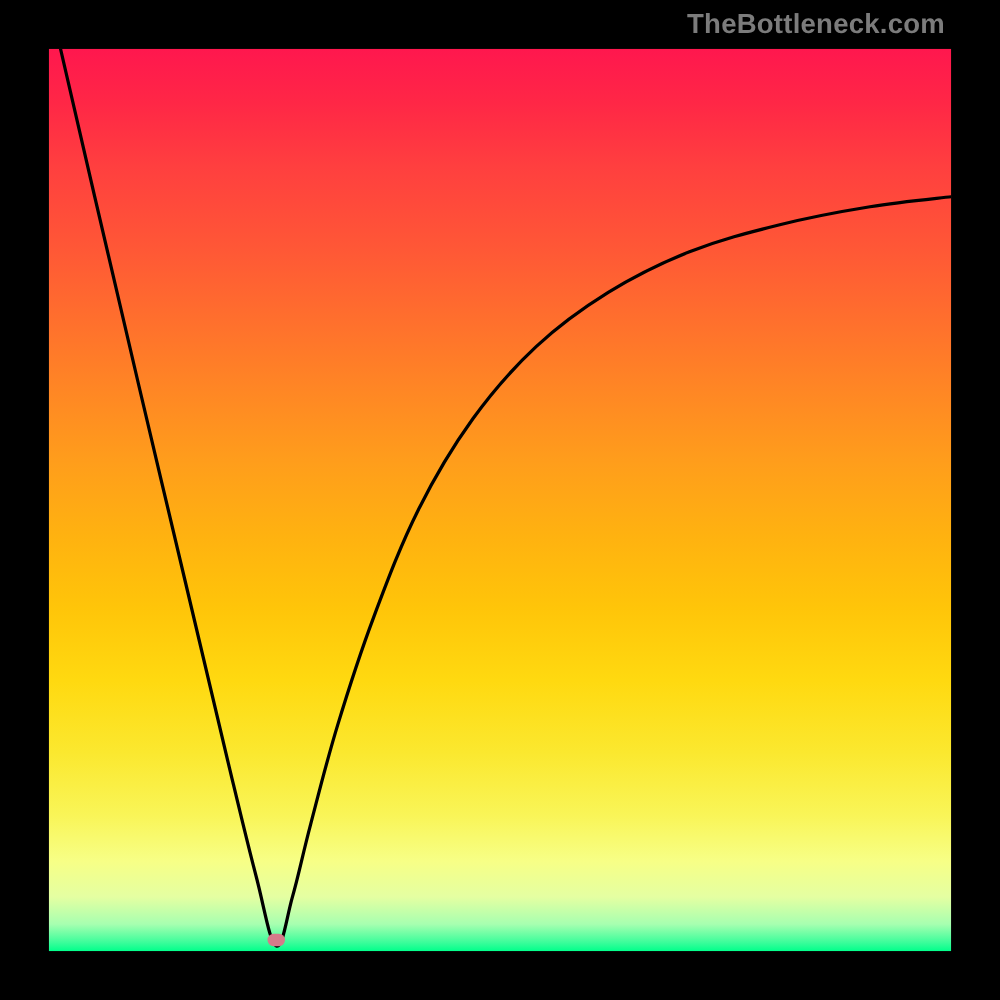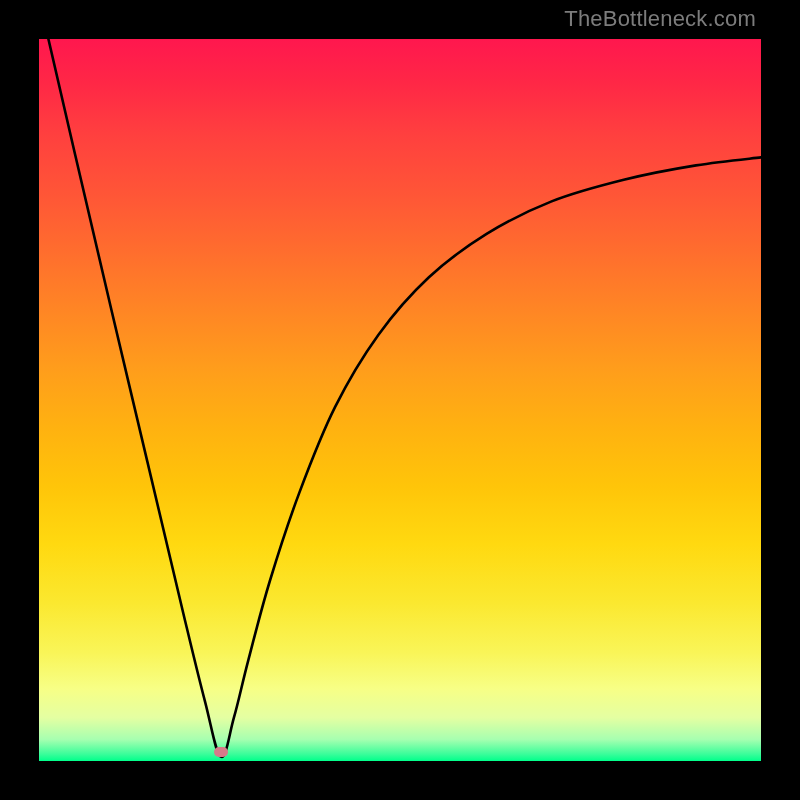--- a/index.html
+++ b/index.html
@@ -15,21 +15,21 @@
   #ffb210 54%,
   #ffc509 62%,
   #ffd910 70%,
   #fbe82f 78%,
   #f9f558 85%,
   #f7ff86 90%,
   #e4ffa2 94%,
   #a7ffb0 97%,
   #3dfd9b 99%,
   #00ff8b 100%)}
-.watermark{position:absolute;top:6px;right:44px;color:#7c7c7c;font-size:22px;font-weight:400;letter-spacing:0.2px;z-index:20}
+.watermark{position:absolute;top:6px;right:44px;color:#7c7c7c;font-size:22px;font-weight:700;letter-spacing:0.2px;z-index:20}
 svg.curve{position:absolute;inset:0;z-index:10}
 .dot{position:absolute;width:14px;height:10px;border-radius:5px;background:#d67b8a;z-index:11;transform:translate(-50%,-50%)}
 </style>
 </head>
 <body>
 
 <div class="watermark">TheBottleneck.com</div>
 
 <div class="frame">
   <div class="grad"></div>

